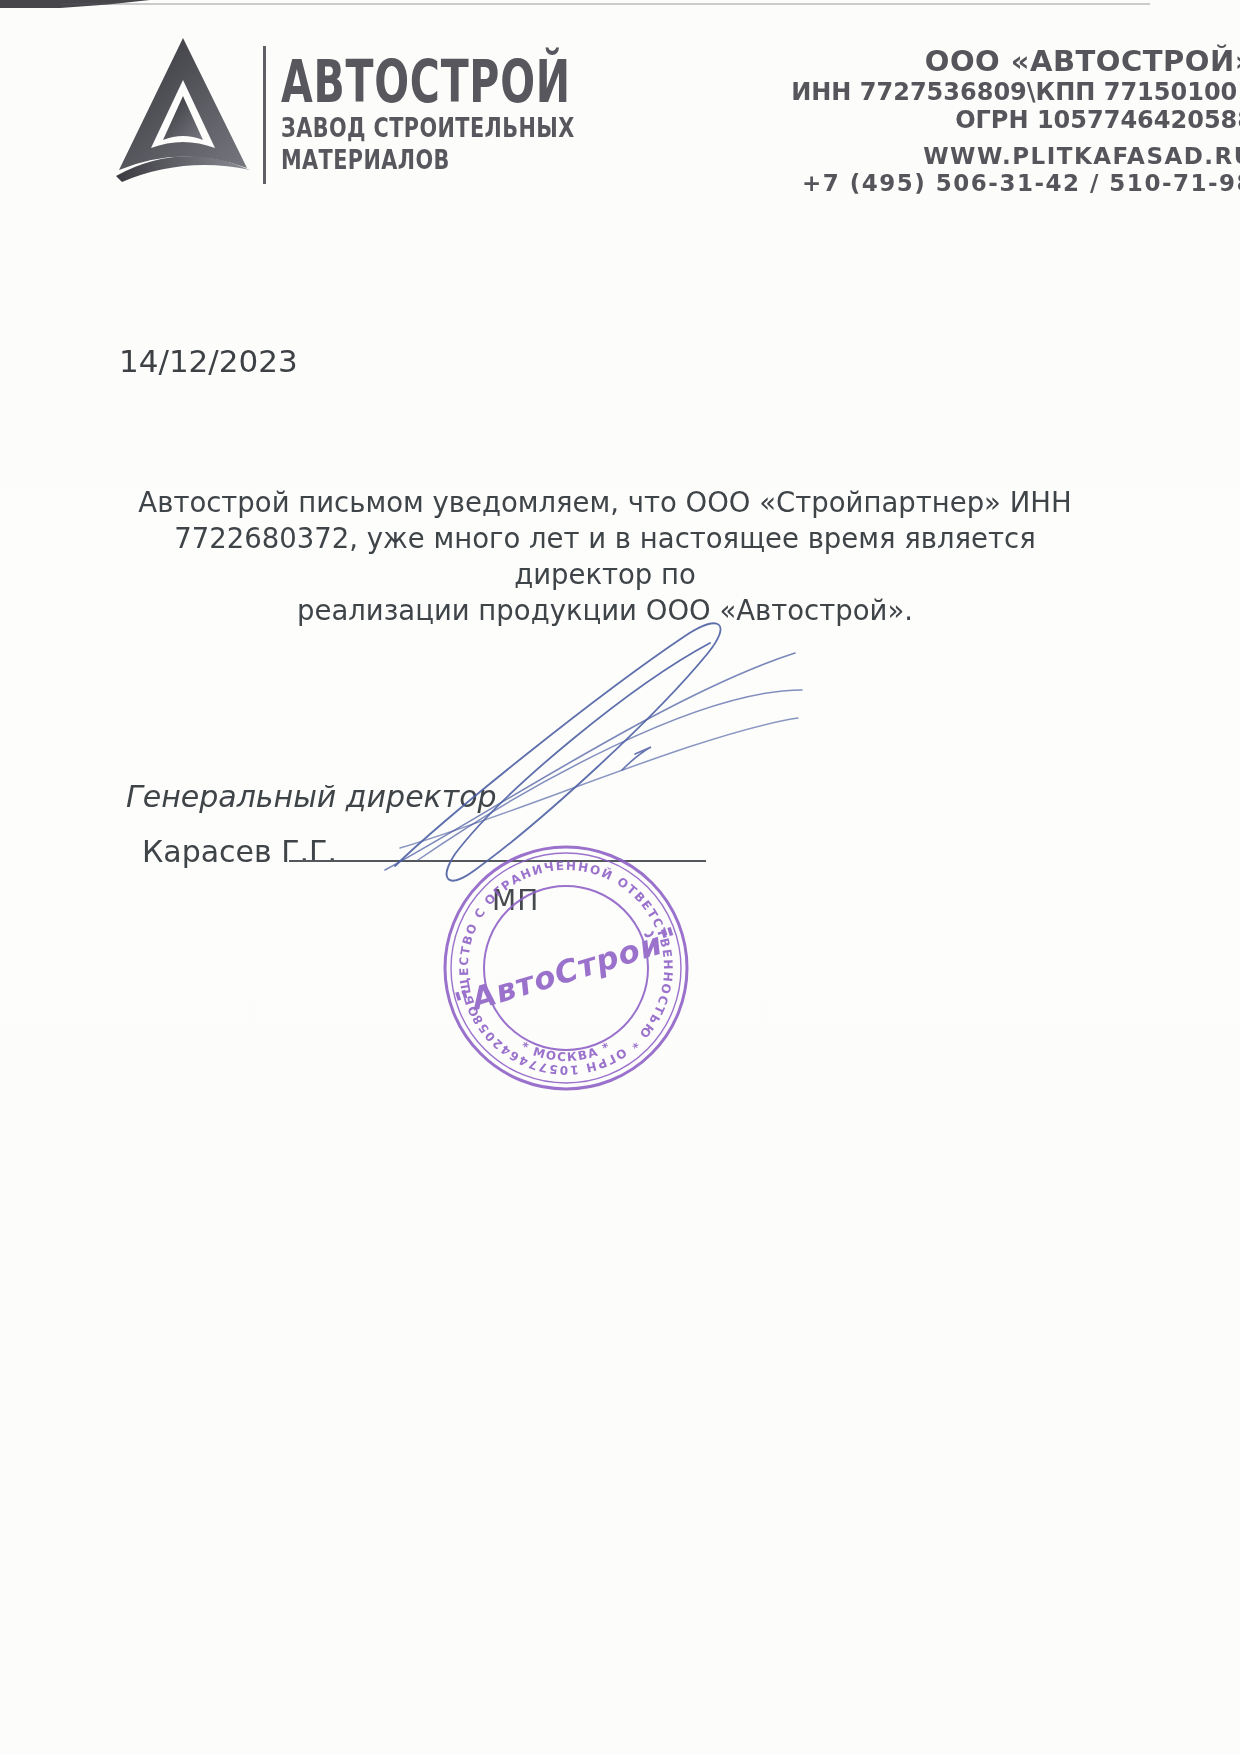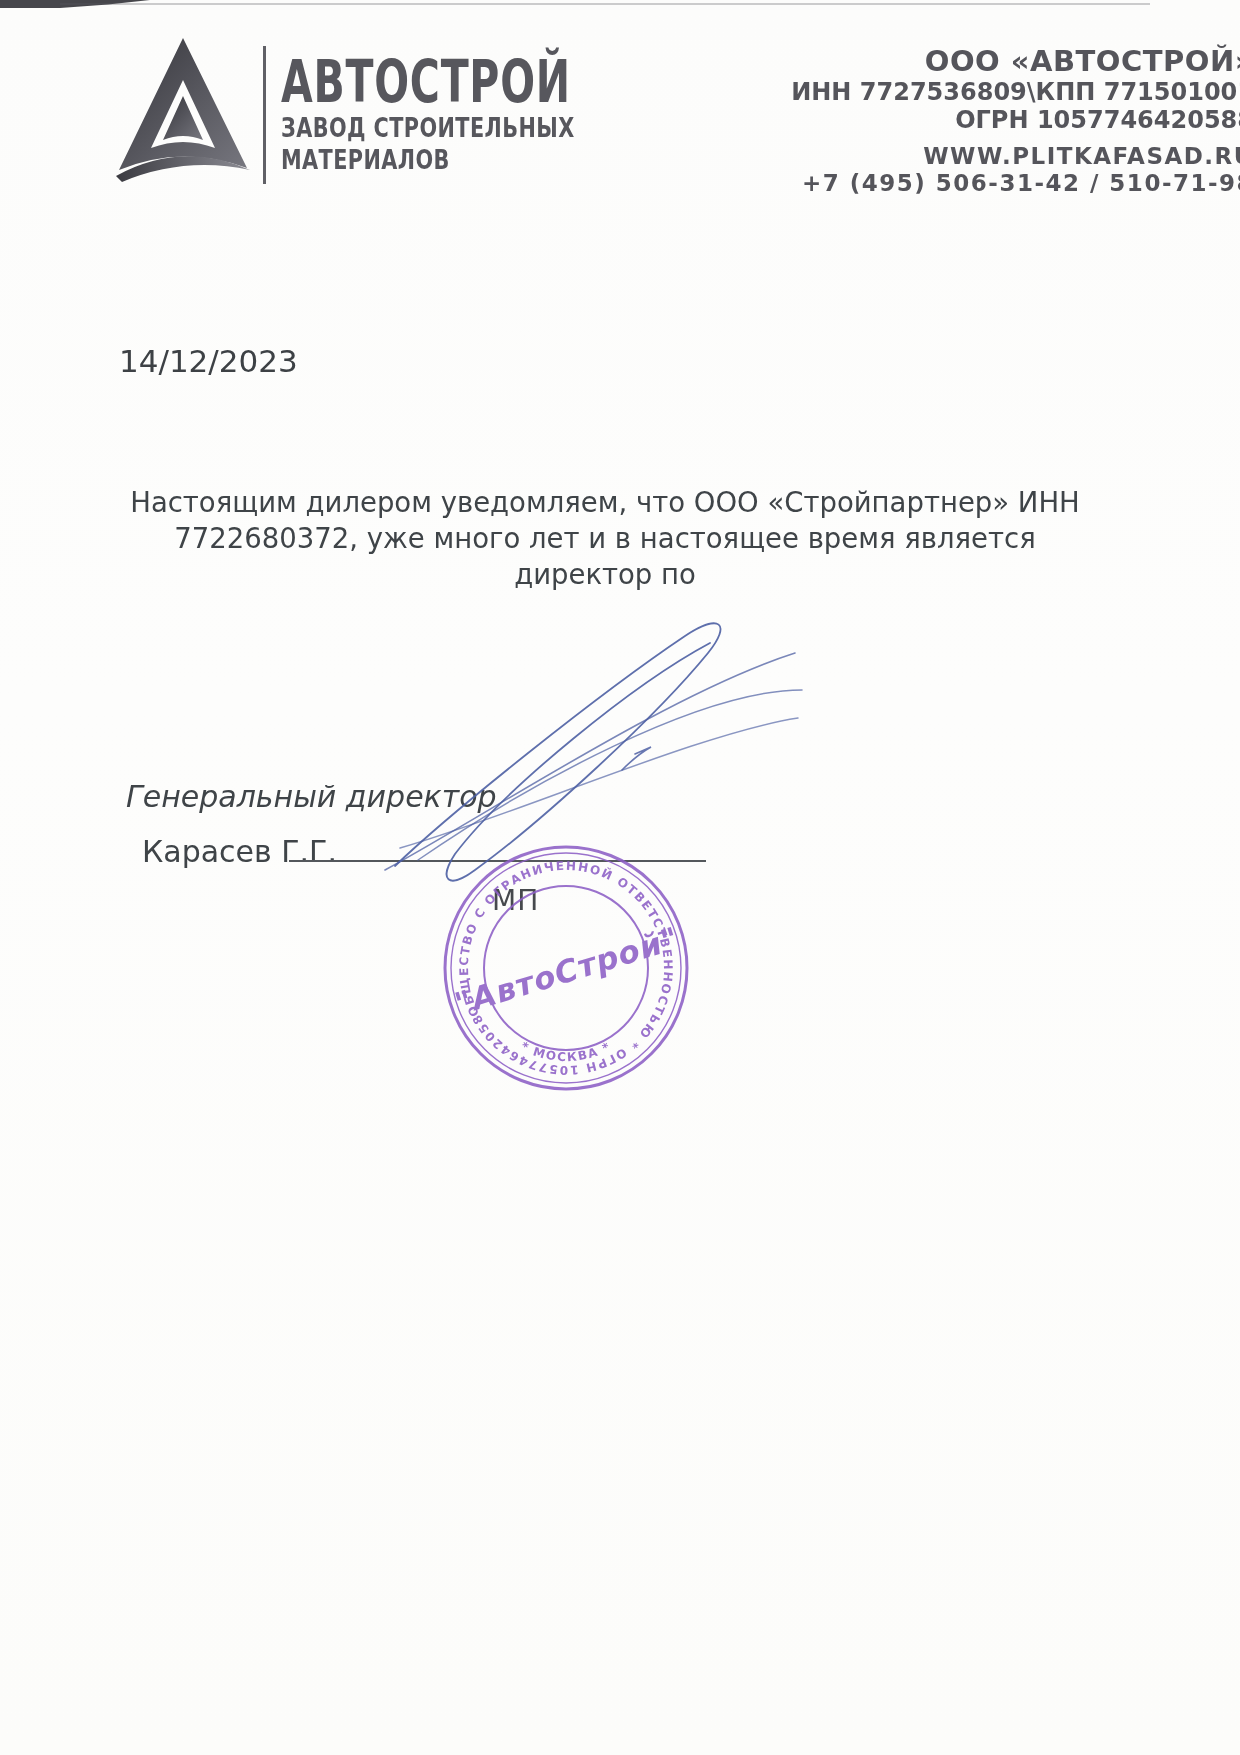--- a/index.html
+++ b/index.html
@@ -103,22 +103,23 @@
     <div class="c-company">ООО «АВТОСТРОЙ»</div>
     <div class="c-inn">ИНН 7727536809\КПП 771501001</div>
     <div class="c-ogrn">ОГРН 1057746420588</div>
     <div class="c-site">WWW.PLITKAFASAD.RU</div>
     <div class="c-phone">+7 (495) 506-31-42 / 510-71-98</div>
   </div>
 
   <div class="date">14/12/2023</div>
 
   <div class="body-par">
-    <div>Настоящим дилером уведомляем, что ООО «Стройпартнер» ИНН</div>
+    <div>Автострой письмом уведомляем, что ООО «Стройпартнер» ИНН</div>
     <div>7722680372, уже много лет и в настоящее время является директор по</div>
+    <div>реализации продукции ООО «Автострой».</div>
   </div>
 
   <div class="sig-title">Генеральный директор</div>
   <div class="sig-name">Карасев Г.Г.</div>
   <div class="sig-line"></div>
   <div class="mp">МП</div>
 
   <svg class="stamp-svg" viewBox="0 0 252 252">
     <g stroke="#8d5fc6" fill="none">
       <circle cx="126" cy="126" r="121" stroke-width="3"></circle>

